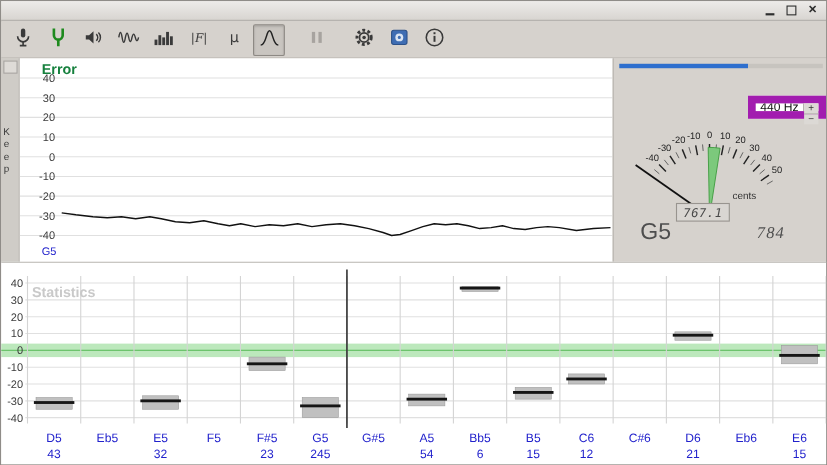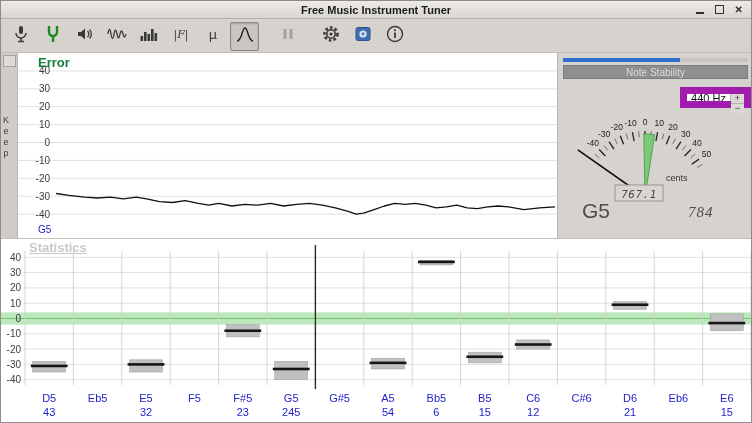--- a/index.html
+++ b/index.html
@@ -53,34 +53,33 @@
   .spin-btn{flex:1;font-size:9px;line-height:1;display:flex;align-items:center;justify-content:center;
     background:#dcd9d5;color:#333;}
   .spin-btn.up{border-bottom:1px solid #b5b2ae;}
   .dial{position:absolute;left:0;top:56px;width:196px;height:98px;}
   .note-big{position:absolute;left:24px;top:146px;font-size:21px;color:#4e4e4e;}
   .target-display{position:absolute;left:130px;top:151px;font-size:15px;}
   .sevenseg{font-family:Liberation Serif, serif;font-style:italic;color:#4f4f4f;letter-spacing:1px;}
   
   .statistics{position:absolute;left:0;top:237px;width:752px;height:186px;background:#ffffff;
     border-top:1px solid #c4c1bd;box-sizing:border-box;}
-  .stats-watermark{position:absolute;left:28px;top:1px;font-size:13px;font-weight:bold;color:#c9c9c9;text-decoration:underline;}
+  .stats-watermark{position:absolute;left:28px;top:19px;font-size:13px;font-weight:bold;color:#c9c9c9;}
   .statistics svg{position:absolute;left:0;top:0;}
   
   text.tick{font-family:"Liberation Sans",sans-serif;font-size:10px;fill:#3c3c3c;}
   text.notelbl{font-family:"Liberation Sans",sans-serif;font-size:11px;fill:#2222cc;}
   text.dticklbl{font-family:"Liberation Sans",sans-serif;font-size:8.5px;fill:#222;}
   text.centslbl{font-family:"Liberation Sans",sans-serif;font-size:9px;fill:#333;}
   text.sevenseg-sm{font-family:"DejaVu Sans Mono",monospace;font-style:italic;font-size:11px;fill:#4a4a4a;letter-spacing:.5px;}
 </style>
 </head>
 <body>
 
 <div class="titlebar">
-  <span>Free Music Instrument Tuner</span>
   <div class="winbtns">
     <span class="winbtn">
         <span class="minline"></span>
       </span>
     <span class="winbtn">
         <span class="maxbox"></span>
       </span>
     <span class="winbtn">✕</span>
   </div>
 </div>
@@ -194,23 +193,20 @@
       <text x="32" y="164.6" text-anchor="end" class="tick">-40</text>
       <polyline points="38.1,140.5 51.0,142.3 66.5,144.1 79.5,145.0 92.4,144.1 105.3,145.9 118.2,144.1 128.6,145.9 141.5,148.6 154.4,149.5 167.3,147.7 180.3,150.4 190.6,152.2 200.9,150.4 213.9,153.0 226.8,151.3 239.7,152.2 252.7,150.4 265.6,153.0 278.5,151.3 291.4,150.4 304.4,152.2 317.3,154.8 330.2,158.4 338.0,161.1 345.7,160.2 356.1,156.6 366.4,153.0 376.7,150.4 387.1,151.3 397.4,150.4 407.8,152.2 418.1,154.8 428.4,153.9 438.8,152.2 449.1,154.8 459.4,155.7 469.8,153.9 480.1,153.0 490.5,153.9 506.0,156.6 521.5,154.8 537.0,153.9" fill="none" stroke="#111" stroke-width="1.3" stroke-linejoin="round"></polyline>
     </svg>
   <div class="error-watermark">Error</div>
   <div class="error-note">G5</div>
 </div>
 
 <div class="tuner-panel">
   <div class="progress-track">
     <div class="progress-fill" style="width: 63%;"></div>
-  </div>
-  <div class="stability-bar">
-    <span>Note Stability</span>
   </div>
   <div class="spinbox">
     <input class="spin-value" readonly="" value="440 Hz" style="">
     <div class="spin-btns">
       <div class="spin-btn up">+</div>
       <div class="spin-btn">−</div>
     </div>
   </div>
   <svg class="dial" width="196" height="98" viewBox="0 0 196 98">
       <line x1="41.375642063998136" y1="49.03311710018899" x2="36.81320627039795" y2="45.13642881020789" stroke="#555" stroke-width="0.8"></line>

